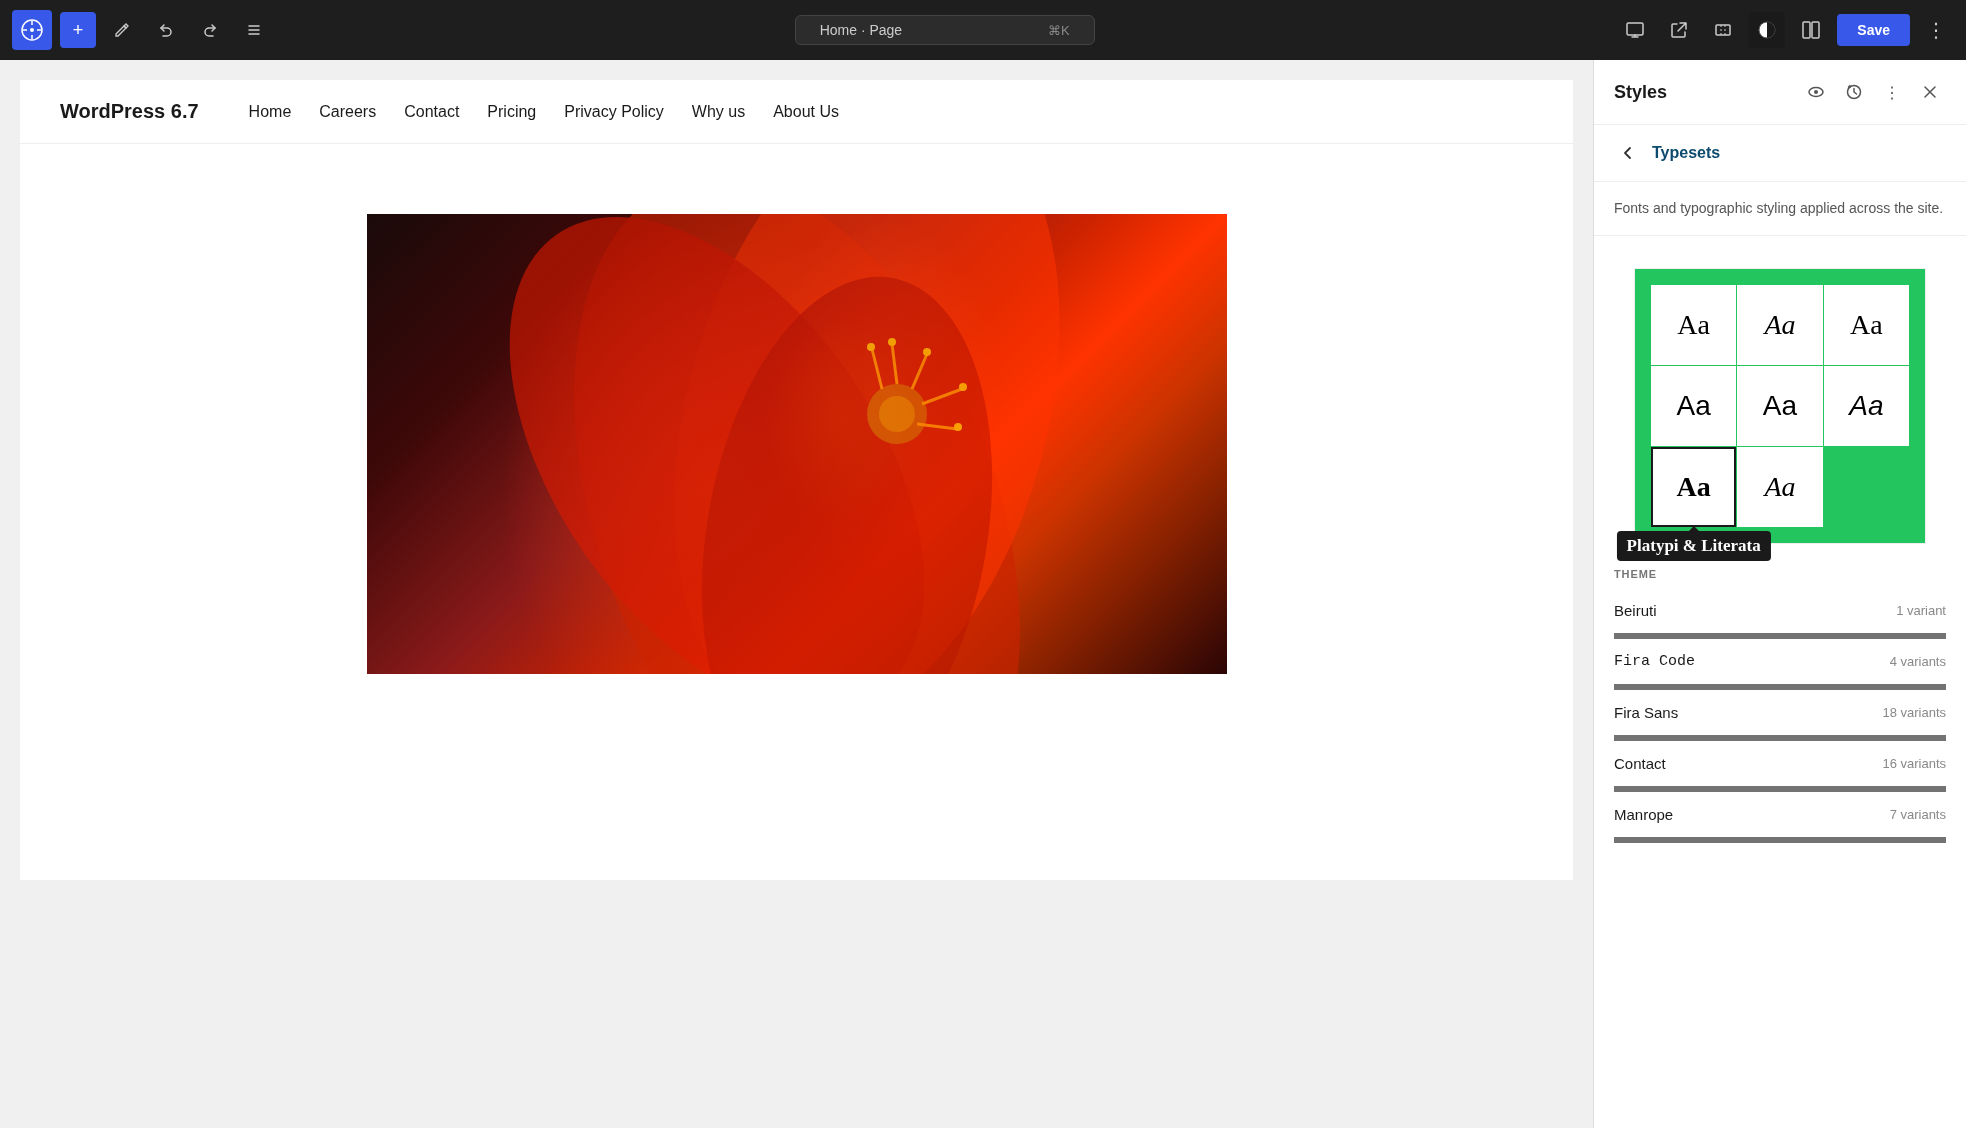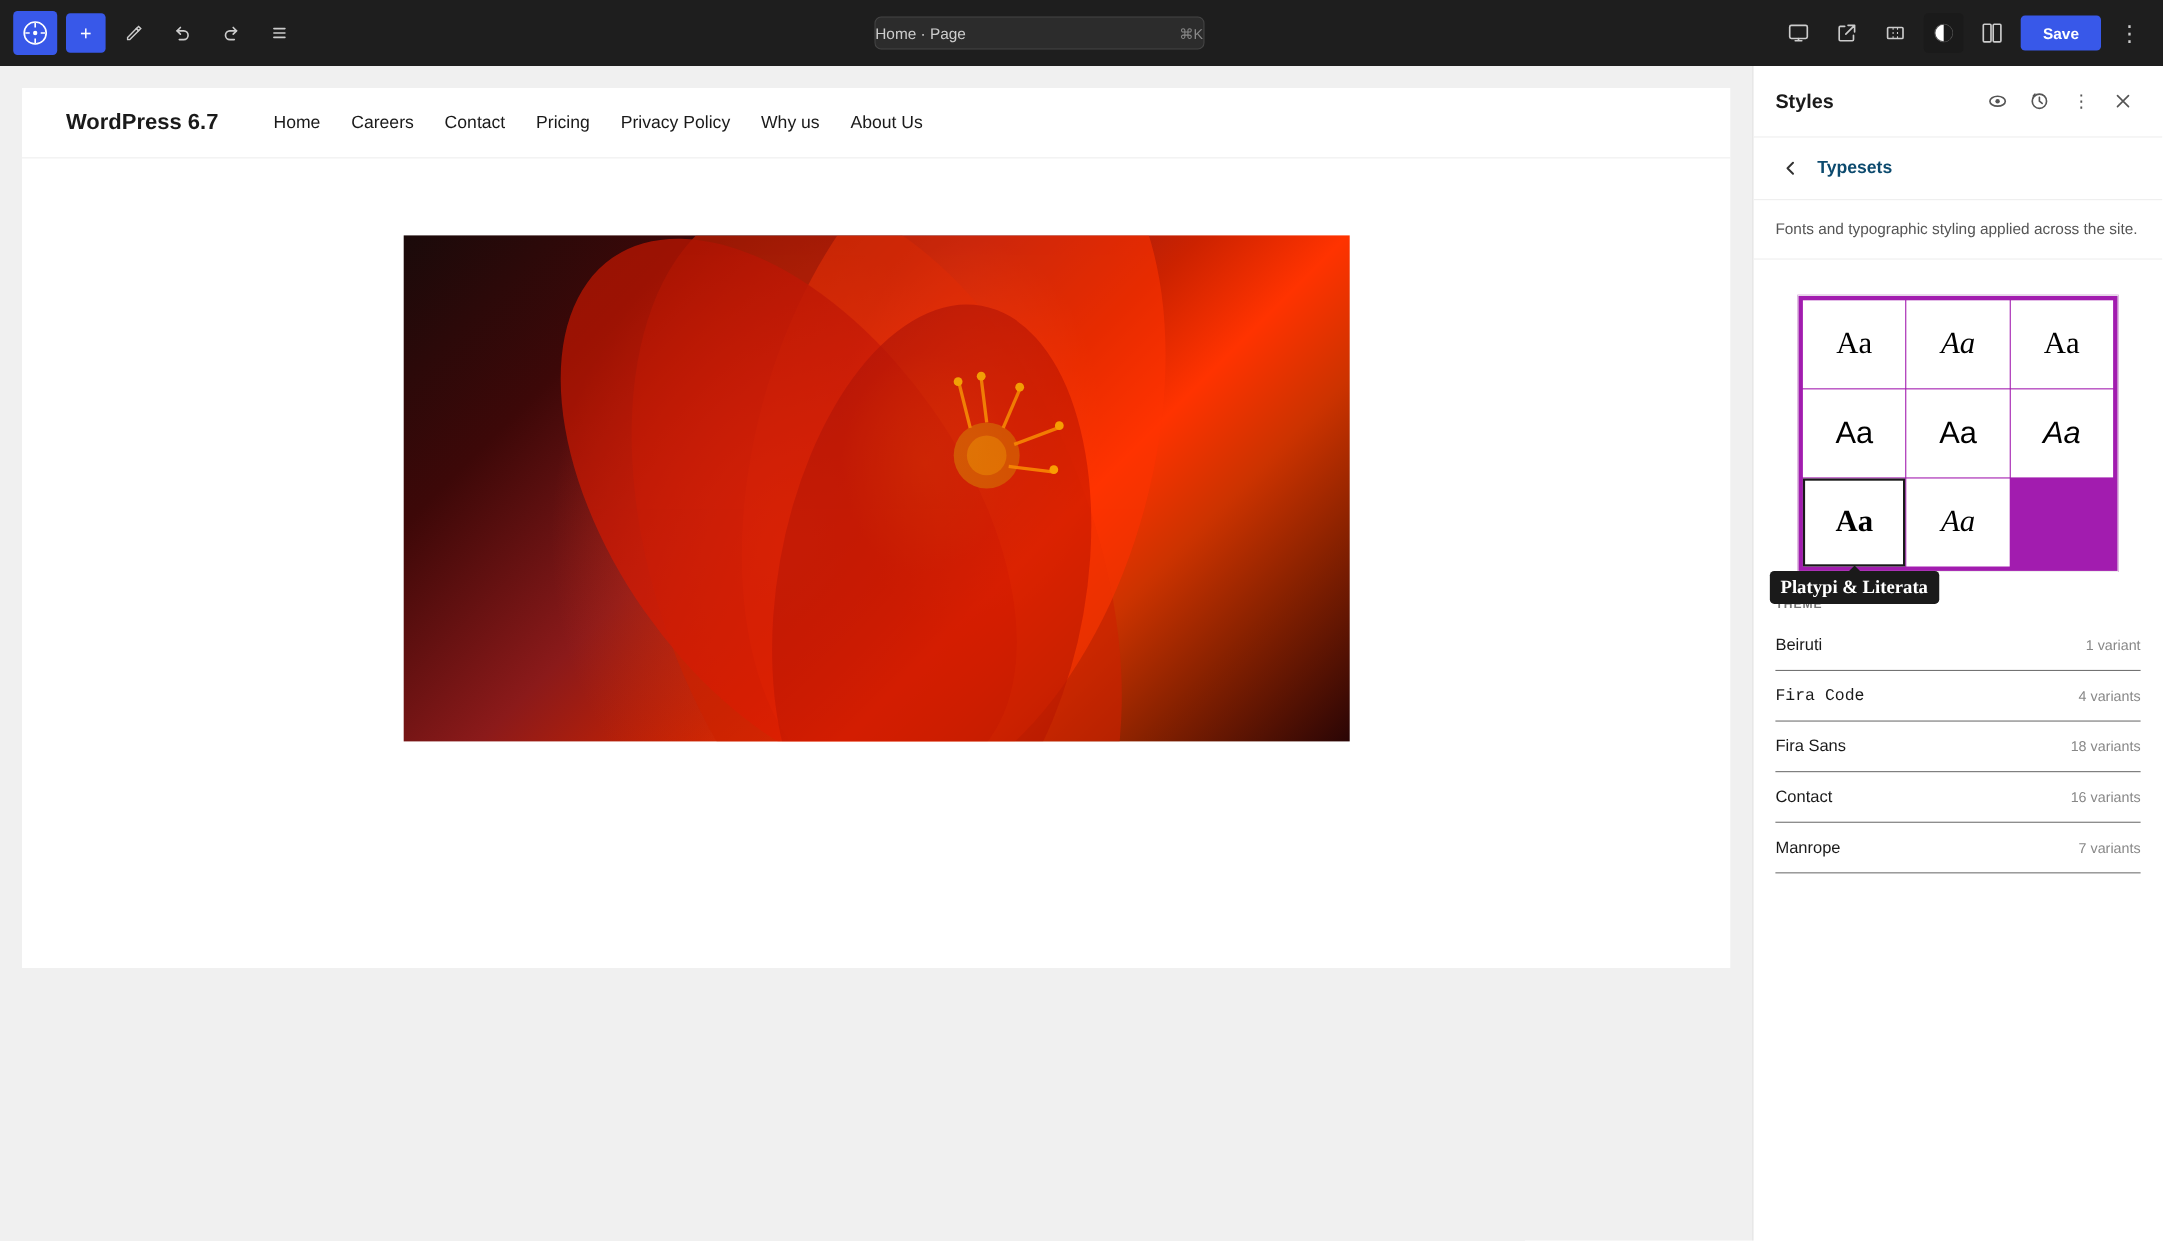--- a/index.html
+++ b/index.html
@@ -48,21 +48,21 @@
       display: flex;
       align-items: center;
       justify-content: center;
       gap: 12px;
     }
     .toolbar-search {
       background: #2c2c2c;
       border: 1px solid #444;
       border-radius: 6px;
       display: flex; align-items: center;
-      padding: 6px 0;
+      padding: 6px 24px;
       gap: 0;
       color: #ccc;
       font-size: 14px;
       min-width: 300px;
       justify-content: space-between;
     }
     .toolbar-right {
       display: flex; align-items: center; gap: 8px; justify-content: space-between;
     }
     .icon-btn {
@@ -233,22 +233,22 @@
       font-size: 14px;
       line-height: 1.5;
       border-bottom: 1px solid #eee;
     }
 
     
     .font-grid {
       display: grid;
       grid-template-columns: repeat(3, 1fr);
       gap: 1px;
-      background: #a21caf;
-      padding: 4px;
+      background: #22c55e;
+      padding: 16px;
       margin: 16px 20px;
       border: 1px solid #eee;
     }
     .font-cell {
       background: #fff;
       display: flex;
       align-items: center;
       justify-content: center;
       height: 80px;
       font-size: 28px;
@@ -308,21 +308,21 @@
       padding-top: 4px;
     }
     .font-list {
       list-style: none;
     }
     .font-list-item {
       display: flex;
       align-items: center;
       justify-content: space-between;
       padding: 14px 0;
-      border-bottom: 1px solid #737373;
+      border-bottom: 6px solid #737373;
       cursor: pointer;
     }
     .font-name {
       font-size: 15px;
       color: #1a1a1a;
     }
     .font-name.code { font-family: 'Courier New', monospace; }
     .font-variants {
       font-size: 13px;
       color: #888;

